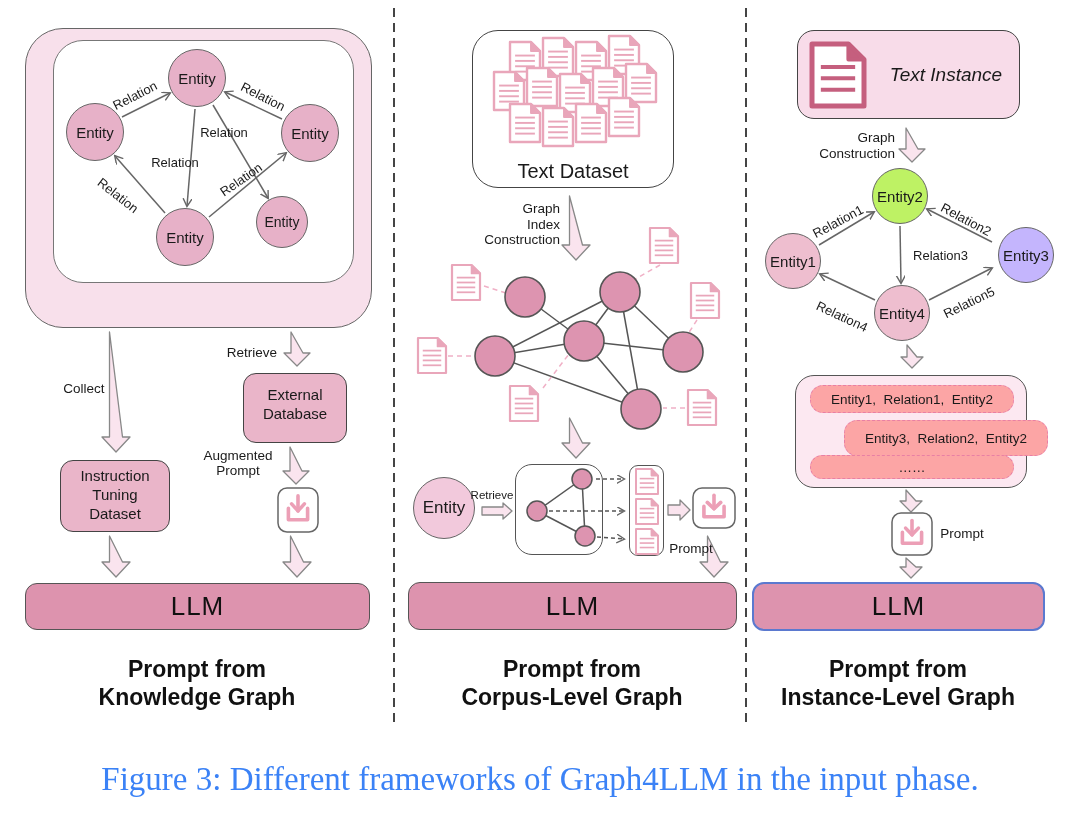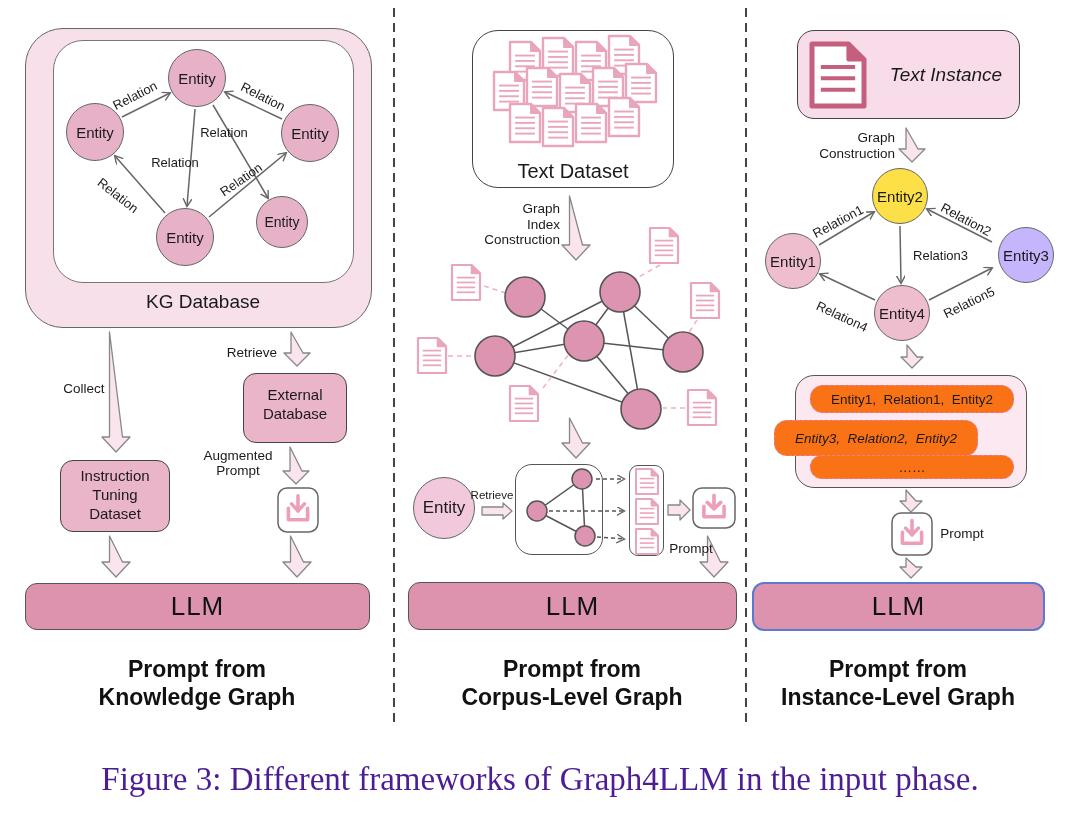--- a/index.html
+++ b/index.html
@@ -8,47 +8,47 @@
   .box{position:absolute;box-sizing:border-box;}
   .lbl{position:absolute;color:#1a1a1a;white-space:pre-line;z-index:10;}
   .ctr{display:flex;align-items:center;justify-content:center;text-align:center;}
   .circle{position:absolute;border-radius:50%;border:1.6px solid #666;z-index:10;
           display:flex;align-items:center;justify-content:center;font-size:15px;color:#1a1a1a;box-sizing:border-box;}
   .rel{position:absolute;width:70px;text-align:center;font-size:13px;color:#1a1a1a;z-index:10;white-space:nowrap;}
   .llm-bar{position:absolute;background:#dd93ae;border:1.6px solid #555;border-radius:12px;z-index:1;box-sizing:border-box;}
   .llm-lbl{font-size:26px;color:#111;letter-spacing:1px;}
   .caption{position:absolute;font-weight:bold;font-size:23px;line-height:28px;text-align:center;
            color:#111;white-space:pre-line;z-index:10;}
-  .triple-row{position:absolute;background:#f97316;border:1.6px dashed #e87fa5;border-radius:13px;
+  .triple-row{position:absolute;background:#fca5a5;border:1.6px dashed #e87fa5;border-radius:13px;
               font-size:13.5px;color:#1a1a1a;display:flex;align-items:center;justify-content:center;
               white-space:pre;z-index:2;box-sizing:border-box;}
   #overlay{position:absolute;left:0;top:0;z-index:5;}
   #figcaption{position:absolute;left:0;top:761px;width:1080px;text-align:center;
-              font-family:"Liberation Serif",serif;font-size:33px;color:#4c1d95;z-index:10;}
+              font-family:"Liberation Serif",serif;font-size:33px;color:#3b82f6;z-index:10;}
 </style>
 </head>
 <body>
 
 <div id="fig">
 
   <div class="box" style="left:25px;top:28px;width:347px;height:300px;background:#f8e0eb;border:1.6px solid #666;border-radius:38px;z-index:1;"></div>
   <div class="box" style="left:53px;top:40px;width:301px;height:243px;background:#fff;border:1.6px solid #777;border-radius:30px;z-index:1;"></div>
   <div class="box" style="left:243px;top:373px;width:104px;height:70px;background:#eab5c9;border:1.6px solid #444;border-radius:13px;z-index:1;"></div>
   <div class="box" style="left:60px;top:460px;width:110px;height:72px;background:#eab5c9;border:1.6px solid #444;border-radius:13px;z-index:1;"></div>
   <div class="llm-bar" style="left:25px;top:583px;width:345px;height:47px;"></div>
 
   <div class="box" style="left:472px;top:30px;width:202px;height:158px;background:#fff;border:1.6px solid #444;border-radius:26px;z-index:1;"></div>
   <div class="box" style="left:515px;top:464px;width:88px;height:91px;background:#fff;border:1.6px solid #555;border-radius:17px;z-index:1;"></div>
   <div class="box" style="left:629px;top:465px;width:35px;height:91px;background:#fff;border:1.6px solid #555;border-radius:9px;z-index:1;"></div>
   <div class="llm-bar" style="left:408px;top:582px;width:329px;height:48px;"></div>
 
   <div class="box" style="left:797px;top:30px;width:223px;height:89px;background:#f8dce9;border:1.6px solid #444;border-radius:17px;z-index:1;"></div>
   <div class="box" style="left:795px;top:375px;width:232px;height:113px;background:#fce8f1;border:1.6px solid #555;border-radius:19px;z-index:1;"></div>
   <div class="triple-row" style="left:810px;top:385px;width:204px;height:28px;">Entity1,  Relation1,  Entity2</div>
-  <div class="triple-row" style="left:774px;top:420px;width:204px;height:36px;font-style:italic;">Entity3,  Relation2,  Entity2</div>
+  <div class="triple-row" style="left:844px;top:420px;width:204px;height:36px;">Entity3,  Relation2,  Entity2</div>
   <div class="triple-row" style="left:810px;top:455px;width:204px;height:24px;">……</div>
   <div class="llm-bar" style="left:752px;top:582px;width:293px;height:49px;border:2px solid #5b79cf;"></div>
 
   <svg id="overlay" width="1080" height="834" viewBox="0 0 1080 834">
     <defs>
       <marker id="ah" markerUnits="userSpaceOnUse" markerWidth="12" markerHeight="12" refX="7.5" refY="4.5" orient="auto">
         <path d="M0,0 L8,4.5 L0,9" fill="none" stroke="#666" stroke-width="1.4"></path>
       </marker>
     </defs>
     <g id="gen">
@@ -274,21 +274,20 @@
       <span>Entity</span>
     </div>
 
   <div class="rel" style="left:100px;top:88px;transform:rotate(-27deg);">Relation</div>
   <div class="rel" style="left:228px;top:89px;transform:rotate(27deg);">Relation</div>
   <div class="rel" style="left:189px;top:125px;">Relation</div>
   <div class="rel" style="left:140px;top:155px;">Relation</div>
   <div class="rel" style="left:83px;top:188px;transform:rotate(38deg);">Relation</div>
   <div class="rel" style="left:206px;top:172px;transform:rotate(-35deg);">Relation</div>
 
-  <div class="lbl ctr" style="left:103px;top:291px;width:200px;font-size:19px;justify-content:center;display:flex;">KG Database</div>
   <div class="lbl ctr" style="left:44px;top:381px;width:80px;font-size:13.5px;display:flex;justify-content:center;">Collect</div>
   <div class="lbl ctr" style="left:212px;top:345px;width:80px;font-size:13.5px;display:flex;justify-content:center;">Retrieve</div>
   <div class="lbl ctr" style="left:243px;top:385px;width:104px;font-size:15px;line-height:19px;display:flex;justify-content:center;">External
 Database</div>
   <div class="lbl" style="left:188px;top:449px;width:100px;font-size:13.5px;line-height:14.5px;text-align:center;">Augmented
 Prompt</div>
   <div class="lbl ctr" style="left:60px;top:466px;width:110px;font-size:15px;line-height:19px;display:flex;justify-content:center;">Instruction
 Tuning
 Dataset</div>
   <div class="lbl llm-lbl ctr" style="left:25px;top:583px;width:345px;height:47px;display:flex;">LLM</div>
@@ -305,21 +304,21 @@
   <div class="lbl ctr" style="left:452px;top:489px;width:80px;font-size:11.5px;display:flex;justify-content:center;">Retrieve</div>
   <div class="lbl ctr" style="left:661px;top:541px;width:60px;font-size:13.5px;display:flex;justify-content:center;">Prompt</div>
   <div class="lbl llm-lbl ctr" style="left:408px;top:582px;width:329px;height:48px;display:flex;">LLM</div>
   <div class="caption" style="left:412px;top:655px;width:320px;">Prompt from
 Corpus-Level Graph</div>
 
   <div class="lbl ctr" style="left:876px;top:64px;width:140px;font-size:19px;display:flex;justify-content:center;font-style:italic;">Text Instance</div>
   <div class="lbl" style="left:795px;top:130px;width:100px;font-size:13.5px;line-height:15.5px;text-align:right;">Graph
 Construction</div>
 
-  <div class="circle" style="left:872px;top:168px;width:56px;height:56px;background:#fde047;text-align:right;">
+  <div class="circle" style="left:872px;top:168px;width:56px;height:56px;background:#bef264;text-align:right;">
       <span>Entity2</span>
     </div>
   <div class="circle" style="left:765px;top:233px;width:56px;height:56px;background:#eebecf;">
       <span>Entity1</span>
     </div>
   <div class="circle" style="left:998px;top:227px;width:56px;height:56px;background:#c4b5fd;">
       <span>Entity3</span>
     </div>
   <div class="circle" style="left:874px;top:285px;width:56px;height:56px;background:#eebecf;">
       <span>Entity4</span>

